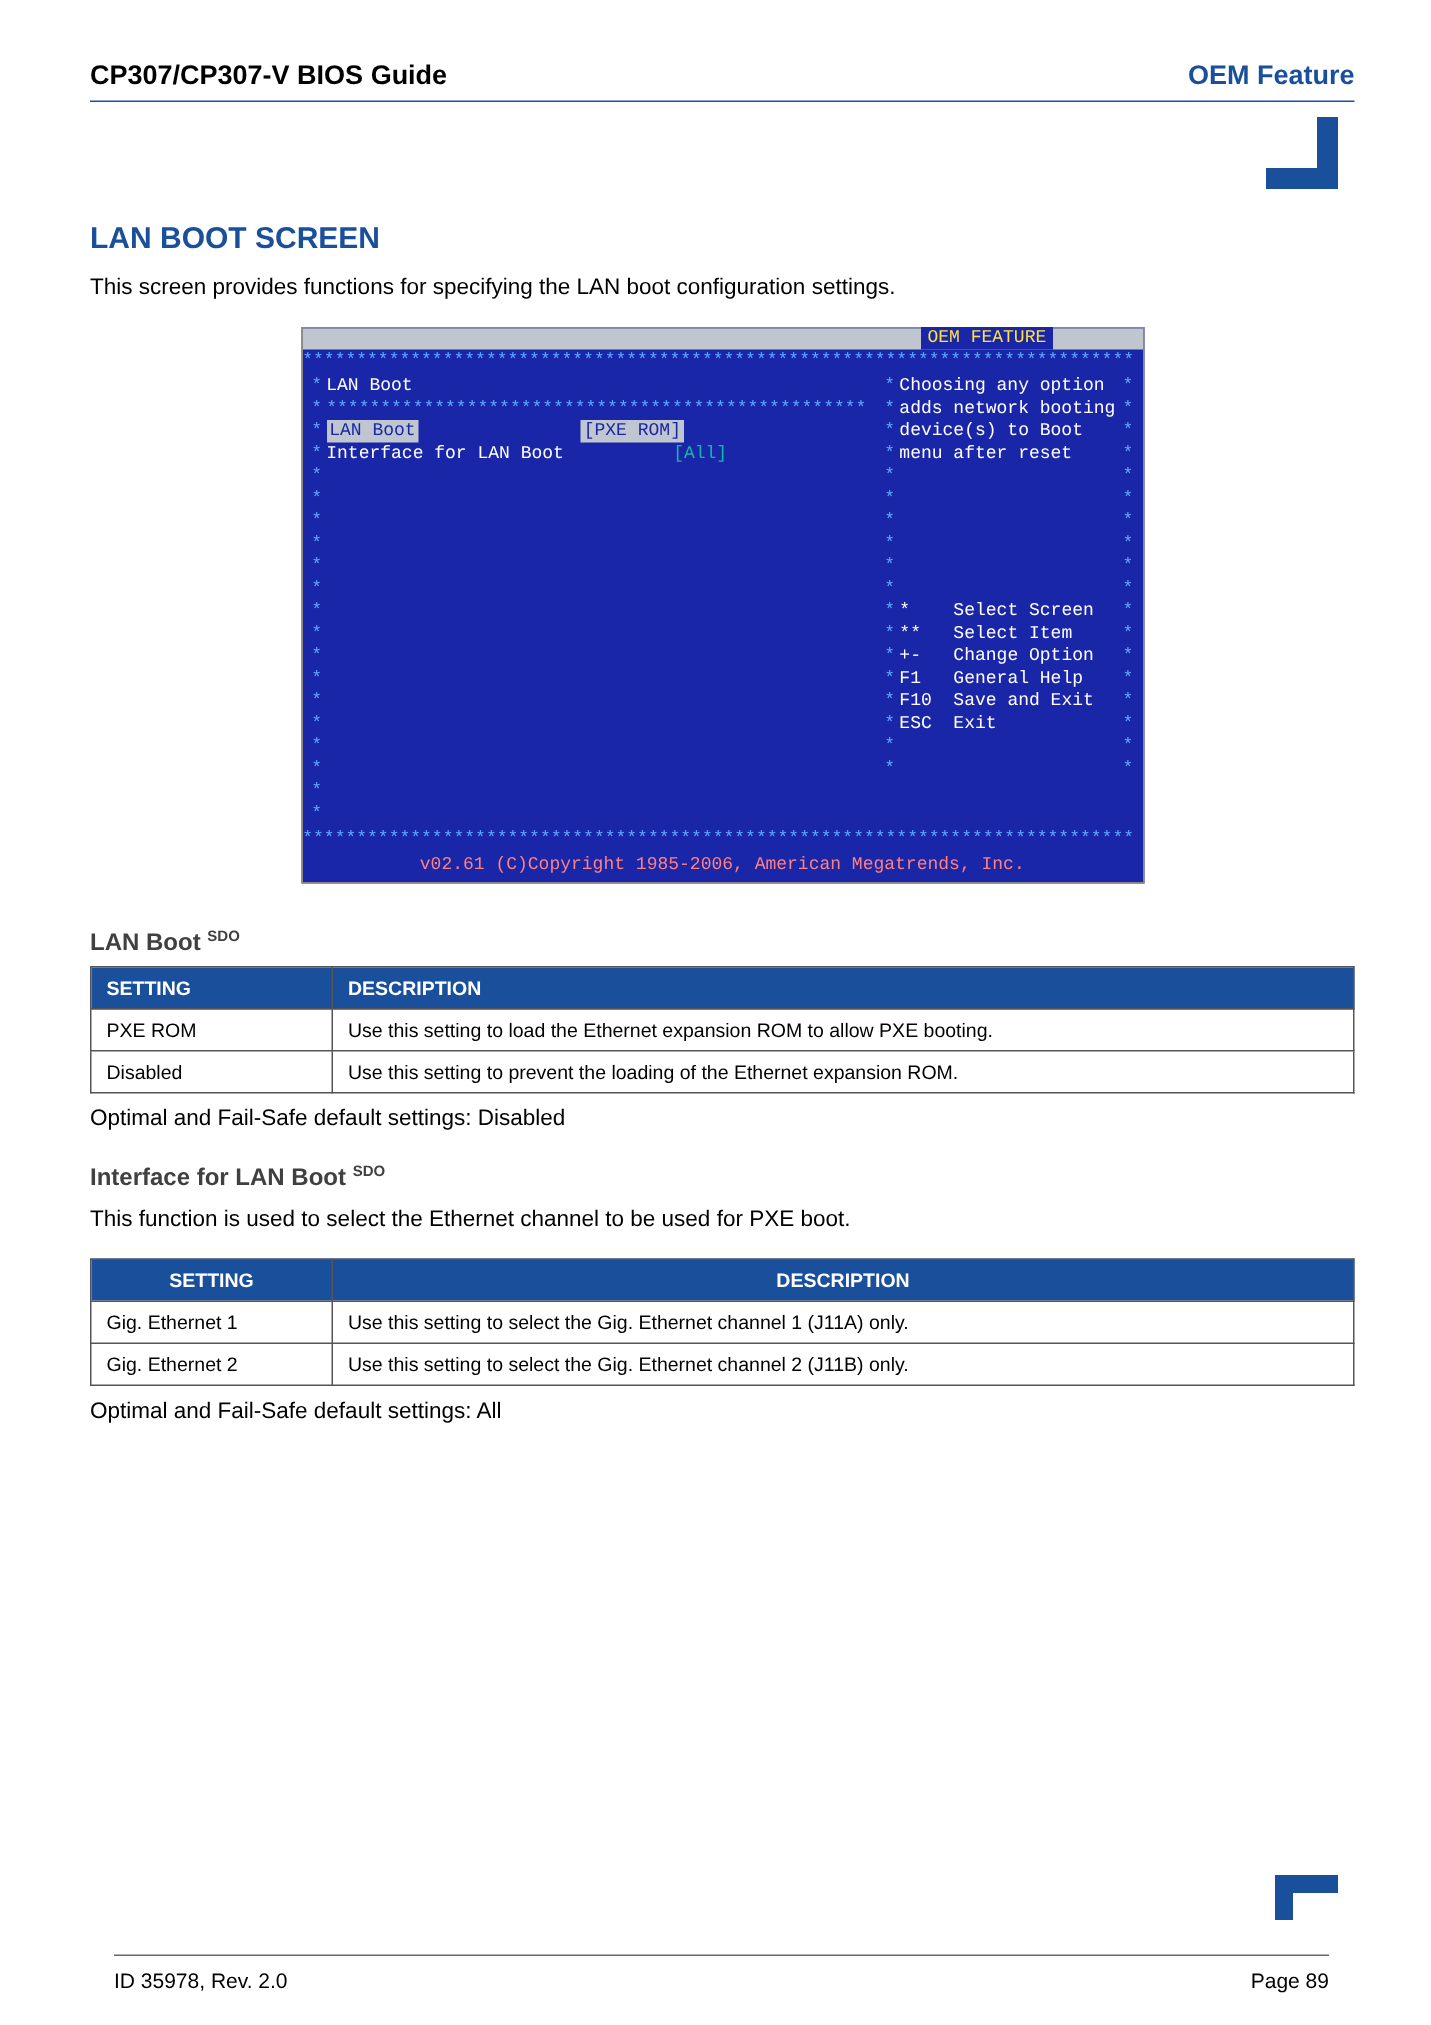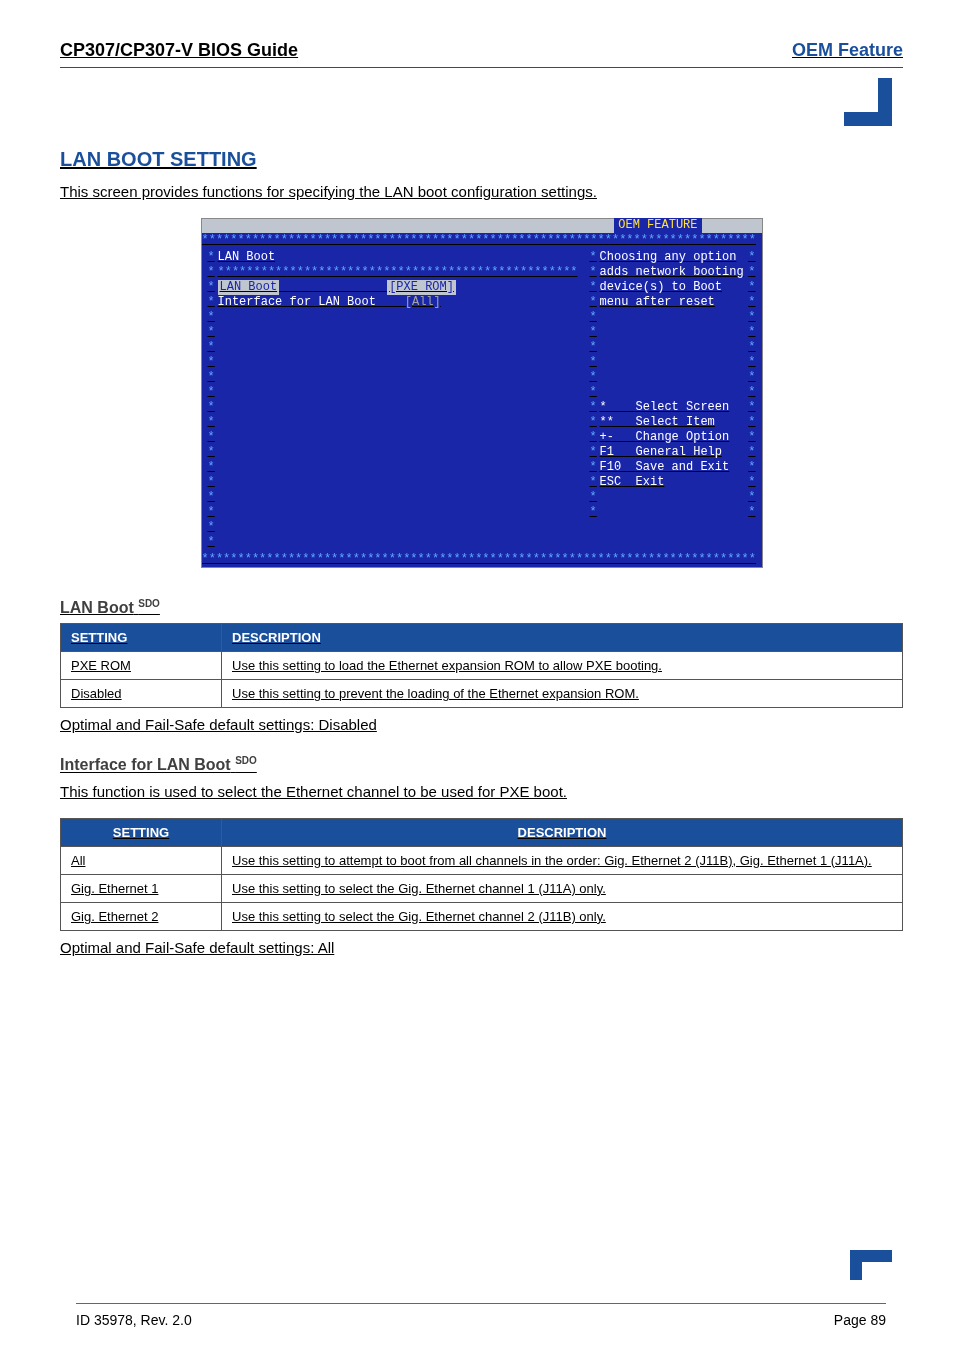--- a/index.html
+++ b/index.html
@@ -7,21 +7,20 @@
     font-family: Arial, Helvetica, sans-serif;
     background: #fff;
     color: #000;
   }
   .page {
     width: 946px;
     height: 1350px;
     box-sizing: border-box;
     padding: 40px 43px 30px 60px;
     position: relative;
-    text-decoration: underline;
   }
   .header-row {
     display: flex;
     justify-content: space-between;
     align-items: baseline;
     border-bottom: 1.5px solid #1a4f9c;
     padding-bottom: 6px;
   }
   .header-left {
     font-weight: bold;
@@ -91,21 +90,21 @@
     width: 175px;
     padding: 2px 6px;
     border-left: none;
   }
   .bios-left .row, .bios-right .row {
     display: flex;
     white-space: pre;
   }
   .sidecol-star { color:#60a8ff; width:10px; }
   .edgecol-star { color:#60a8ff; width:10px; text-align:right; }
-  .yellow { color:#a3a3a3; }
+  .yellow { color:#14b8a6;margin-left:44px; }
   .white { color:#fff; }
   .sel { background:#c0c6cf; color:#1a26a8; padding:0 2px; }
   .bios-footer {
     background:#1a26a8;
     color:#ff8080;
     text-align:center;
     padding:2px 0 4px 0;
     white-space:pre;
   }
   
@@ -162,21 +161,21 @@
     <div class="header-right">OEM Feature</div>
   </div>
 
   <div class="logo-box">
     <svg width="48" height="48">
         <rect x="34" y="0" width="14" height="34" fill="#1a4f9c"></rect>
         <rect x="0" y="34" width="48" height="14" fill="#1a4f9c"></rect>
       </svg>
   </div>
 
-  <h1 class="section-title">LAN BOOT SETTING</h1>
+  <h1 class="section-title">LAN BOOT SCREEN</h1>
   <p class="body-text">This screen provides functions for specifying the LAN boot configuration settings.</p>
 
   <div class="bios">
     <div class="bios-topbar">
       <span class="label">OEM FEATURE</span>
     </div>
     <div class="bios-border-row">*****************************************************************************</div>
     <div class="bios-body">
       <div class="bios-left">
         <div class="row"><span class="sidecol-star">*</span><span class="white">LAN Boot</span></div>
@@ -215,20 +214,21 @@
         <div class="row"><span class="sidecol-star">*</span><span class="white">**</span><span class="white">   </span><span class="white">Select Item</span><span class="edgecol-star" style="margin-left:auto">*</span></div>
         <div class="row"><span class="sidecol-star">*</span><span class="white">+-</span><span class="white">   </span><span class="white">Change Option</span><span class="edgecol-star" style="margin-left:auto">*</span></div>
         <div class="row"><span class="sidecol-star">*</span><span class="white">F1</span><span class="white">   </span><span class="white">General Help</span><span class="edgecol-star" style="margin-left:auto">*</span></div>
         <div class="row"><span class="sidecol-star">*</span><span class="white">F10</span><span class="white">  </span><span class="white">Save and Exit</span><span class="edgecol-star" style="margin-left:auto">*</span></div>
         <div class="row"><span class="sidecol-star">*</span><span class="white">ESC</span><span class="white">  </span><span class="white">Exit</span><span class="edgecol-star" style="margin-left:auto">*</span></div>
         <div class="row"><span class="sidecol-star">*</span><span class="edgecol-star" style="margin-left:auto">*</span></div>
         <div class="row"><span class="sidecol-star">*</span><span class="edgecol-star" style="margin-left:auto">*</span></div>
       </div>
     </div>
     <div class="bios-border-row">*****************************************************************************</div>
+    <div class="bios-footer">v02.61 (C)Copyright 1985-2006, American Megatrends, Inc.</div>
   </div>
 
   <h2 class="sub-title"><span>LAN Boot</span> <sup>SDO</sup></h2>
   <table class="settings">
     <tbody>
         <tr>
       <th class="col-setting">SETTING</th>
       <th>DESCRIPTION</th>
     </tr>
     <tr>
@@ -245,24 +245,20 @@
 
   <h2 class="sub-title"><span>Interface for LAN Boot</span> <sup>SDO</sup></h2>
   <p class="body-text">This function is used to select the Ethernet channel to be used for PXE boot.</p>
   <table class="settings centered-head">
     <tbody>
         <tr>
       <th class="col-setting">SETTING</th>
       <th>DESCRIPTION</th>
     </tr>
     <tr>
-      <td>All</td>
-      <td>Use this setting to attempt to boot from all channels in the order: Gig. Ethernet 2 (J11B), Gig. Ethernet 1 (J11A).</td>
-    </tr>
-    <tr>
       <td>Gig. Ethernet 1</td>
       <td>Use this setting to select the Gig. Ethernet channel 1 (J11A) only.</td>
     </tr>
     <tr>
       <td>Gig. Ethernet 2</td>
       <td>Use this setting to select the Gig. Ethernet channel 2 (J11B) only.</td>
     </tr>
   </tbody>
     </table>
   <p class="body-text">Optimal and Fail-Safe default settings: All</p>

